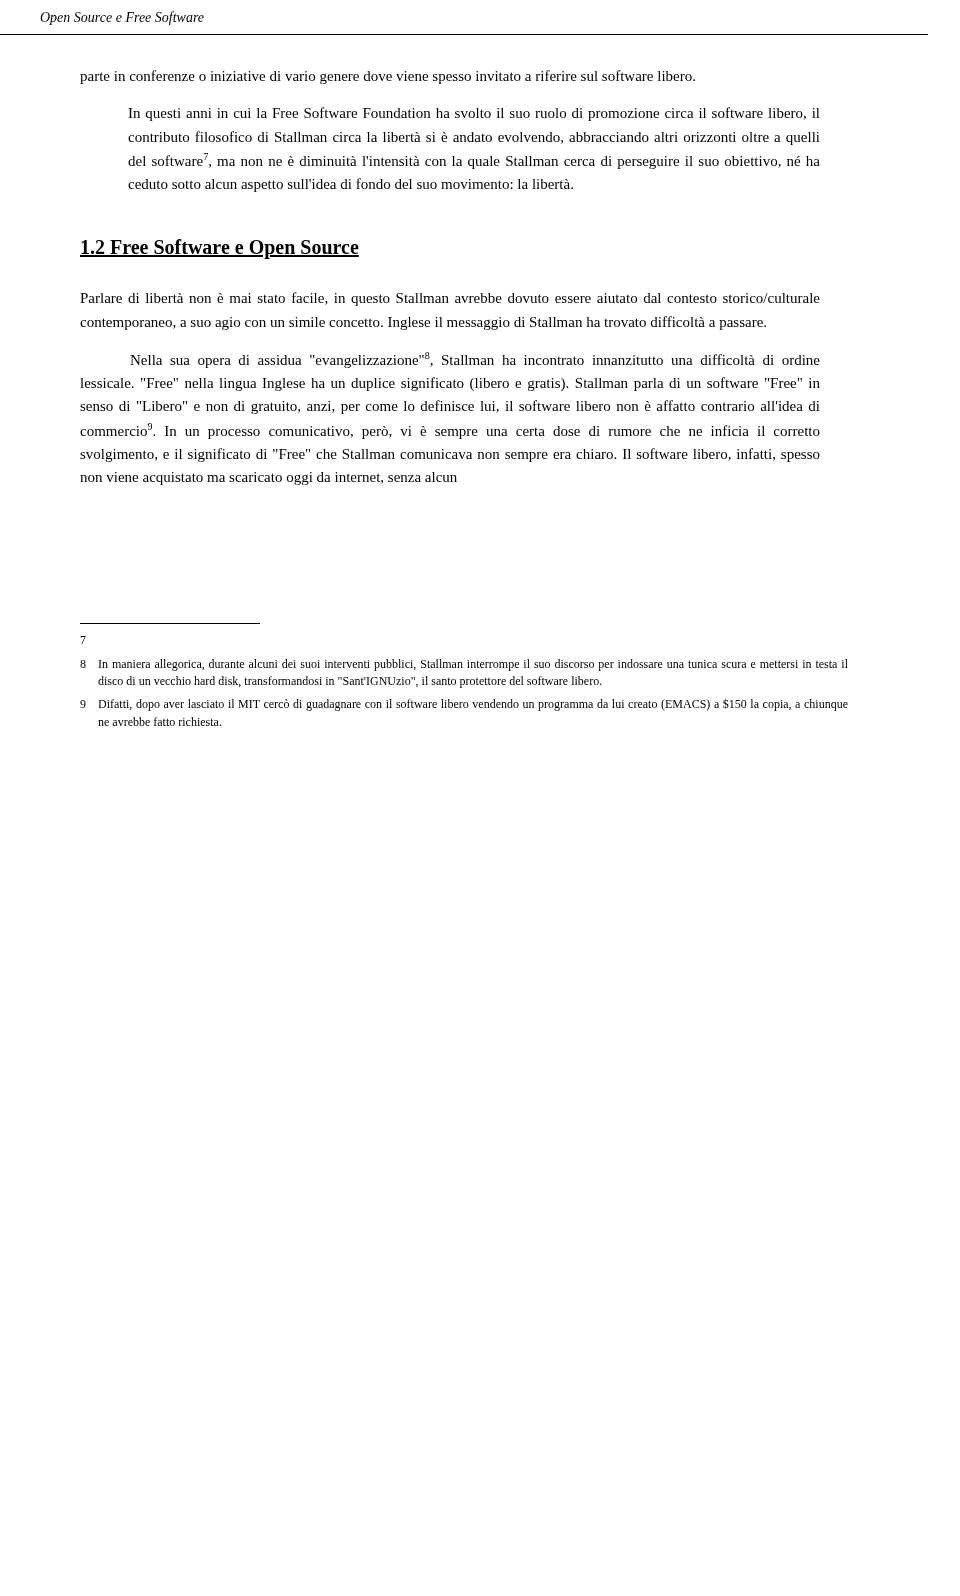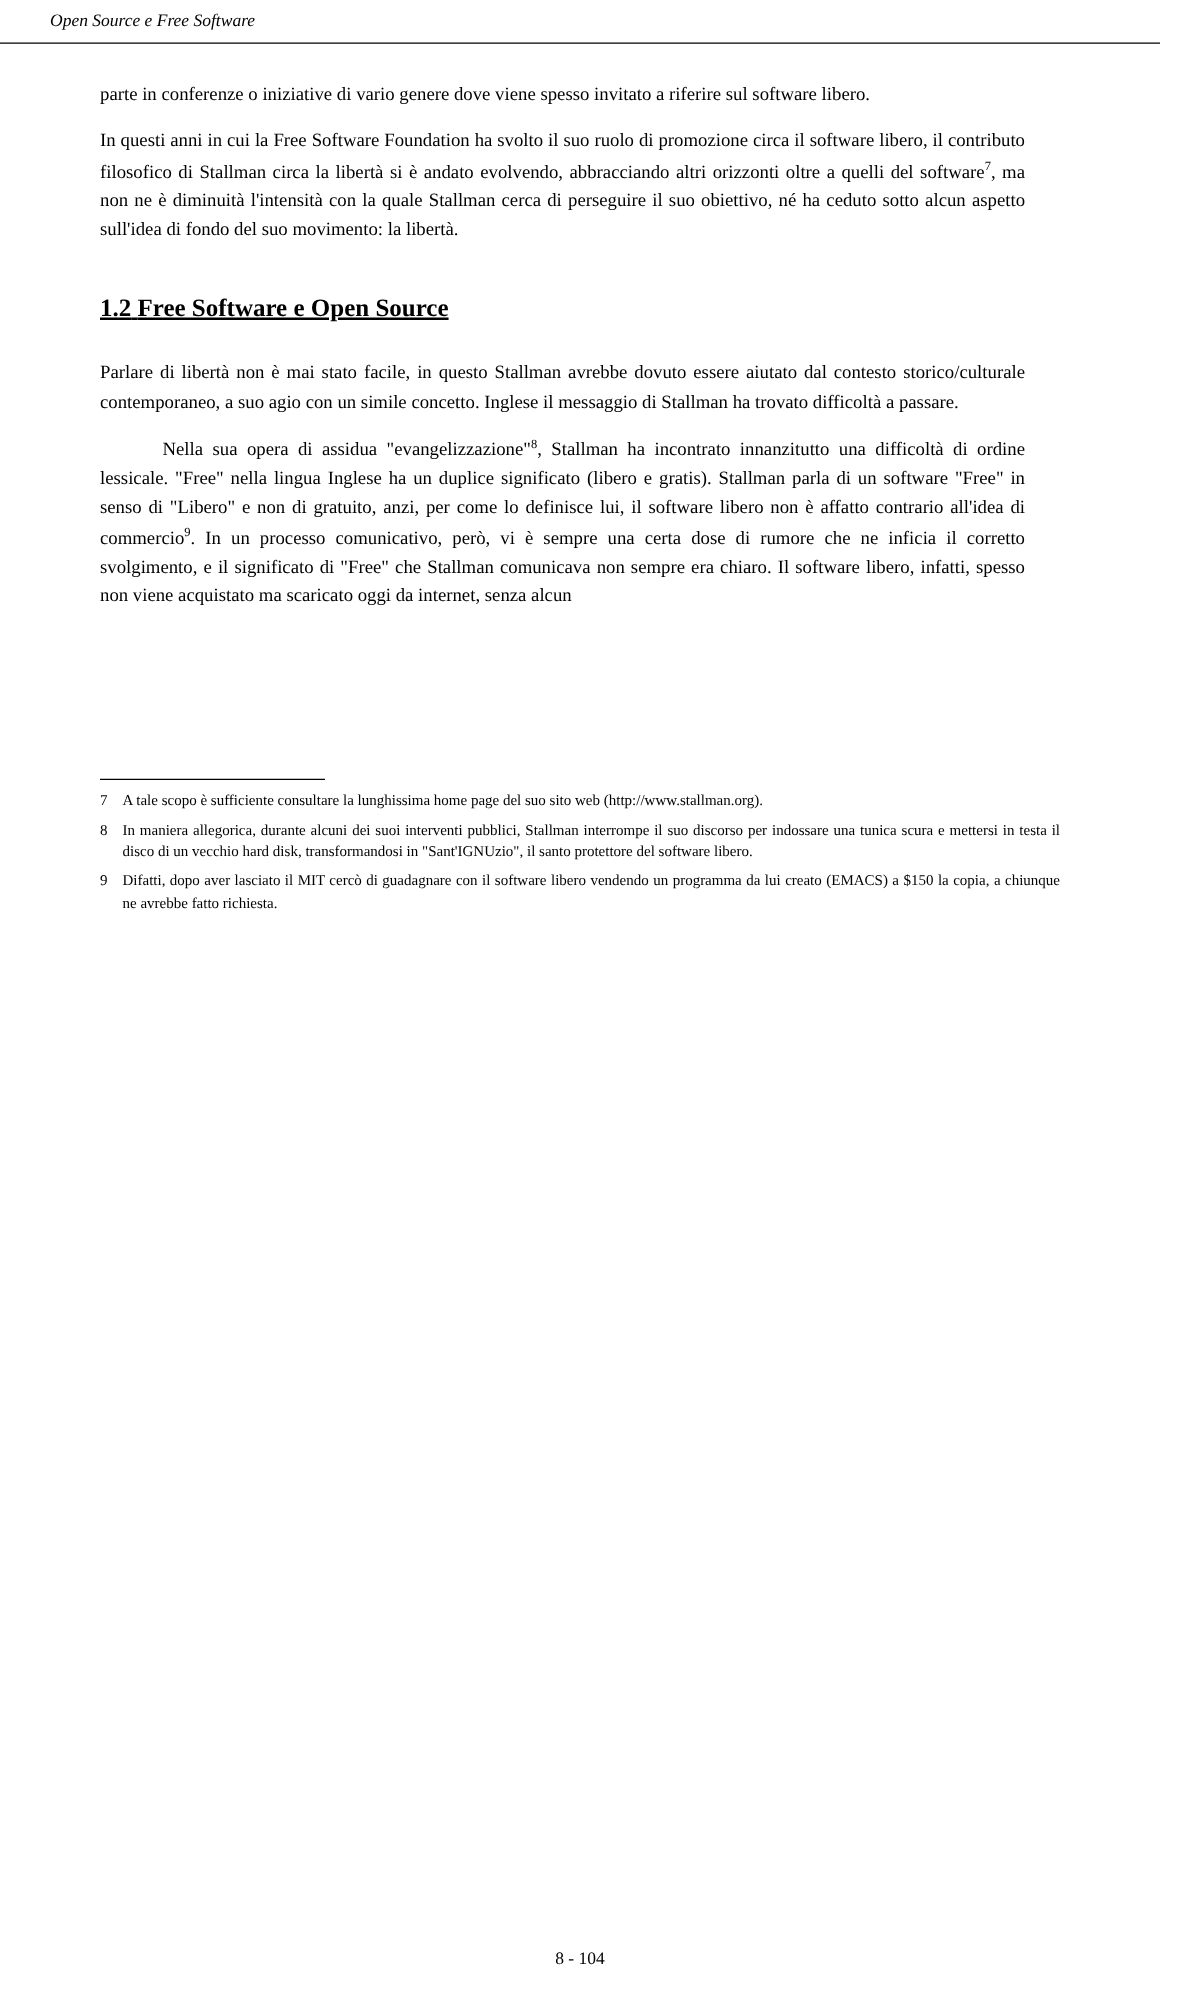--- a/index.html
+++ b/index.html
@@ -44,20 +44,21 @@
     .opening-para {
       text-align: justify;
       margin-bottom: 14px;
       font-size: 15px;
     }
 
     .second-para {
       text-align: justify;
       margin-bottom: 14px;
       font-size: 15px;
+      margin-left: 48px;
     }
 
     
     .section-heading {
       font-size: 20px;
       font-weight: bold;
       margin-top: 36px;
       margin-bottom: 24px;
       text-align: left;
       text-decoration: underline;
@@ -149,31 +150,27 @@
       <span>Nella sua opera di assidua "evangelizzazione"</span><sup>8</sup><span>, Stallman ha incontrato innanzitutto una difficoltà di ordine lessicale. "Free" nella lingua Inglese ha un duplice significato (libero e gratis). Stallman parla di un software "Free" in senso di "Libero" e non di gratuito, anzi, per come lo definisce lui, il software libero non è affatto contrario all'idea di commercio</span><sup>9</sup><span>. In un processo comunicativo, però, vi è sempre una certa dose di rumore che ne inficia il corretto svolgimento, e il significato di "Free" che Stallman comunicava non sempre era chiaro. Il software libero, infatti, spesso non viene acquistato ma scaricato oggi da internet, senza alcun</span>
     </p>
 
   </div>
 
   <div class="footnotes">
     <hr class="footnote-divider">
 
     <div class="footnote-item">
       <span class="footnote-num">7</span>
-      <span>A tale scopo è sufficiente consultare la lunghissima home page del suo sito web (http://www.stallman.org).</span>
     </div>
 
     <div class="footnote-item">
       <span class="footnote-num">8</span>
       <span>In maniera allegorica, durante alcuni dei suoi interventi pubblici, Stallman interrompe il suo discorso per indossare una tunica scura e mettersi in testa il disco di un vecchio hard disk, transformandosi in "Sant'IGNUzio", il santo protettore del software libero.</span>
     </div>
 
     <div class="footnote-item">
       <span class="footnote-num">9</span>
       <span>Difatti, dopo aver lasciato il MIT cercò di guadagnare con il software libero vendendo un programma da lui creato (EMACS) a $150 la copia, a chiunque ne avrebbe fatto richiesta.</span>
     </div>
   </div>
 
-  <div class="page-footer">
-    <span>8 - 104</span>
-  </div>
 
 </div>
 
 </body></html>

